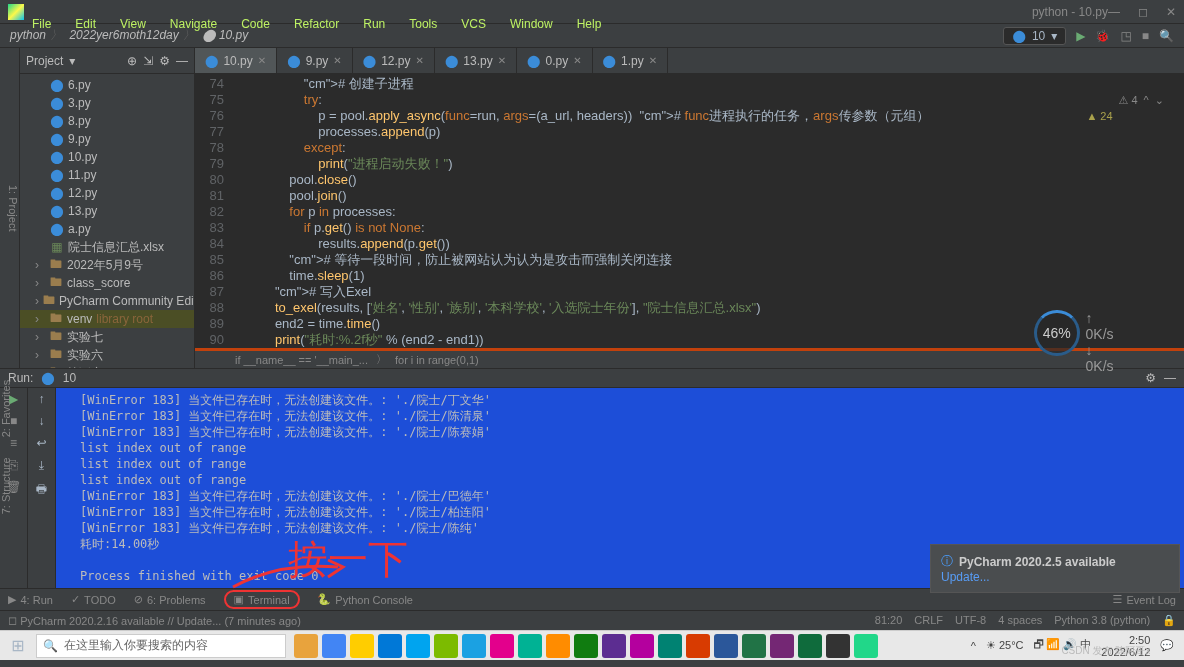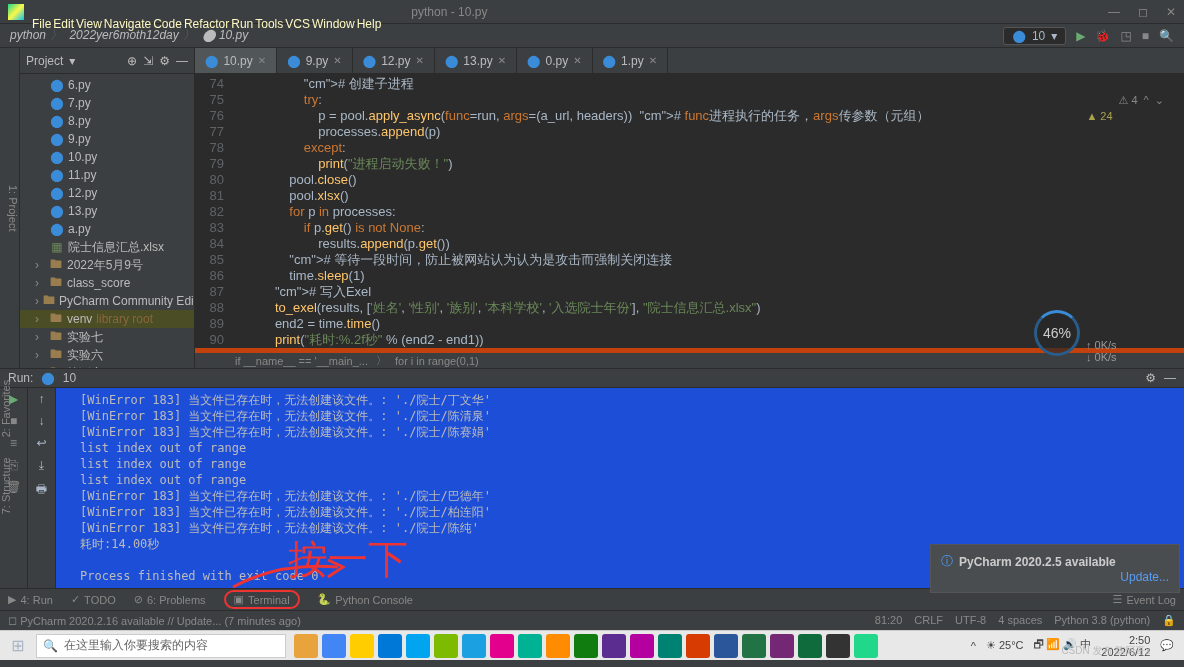--- a/index.html
+++ b/index.html
@@ -1,20 +1,20 @@
 <!DOCTYPE html>
 <html><head>
 <meta charset="utf-8">
 <style>
 * { margin: 0; padding: 0; box-sizing: border-box; font-family: "Segoe UI", sans-serif; }
 body { background: #3c3f41; color: #a9b7c6; font-size: 12px; overflow: hidden; width: 1184px; height: 667px; position: relative; }
 .title-bar { height: 24px; background: #3c3f41; display: flex; align-items: center; padding: 0 8px; border-bottom: 1px solid #2b2b2b; }
 .title-bar .app-icon { width: 16px; height: 16px; background: linear-gradient(135deg,#21d789,#fcf84a,#07c3f2); margin-right: 8px; }
-.title-bar .menu { display: flex; gap: 2px; color: #fef9c3; margin-top: 24px; }
-.title-bar .title { flex: 1; text-align: left; margin-left: 30px; color: #888; }
+.title-bar .menu { display: flex; gap: 24px; color: #bef264; margin-top: 24px; }
+.title-bar .title { flex: 1; text-align: right; margin-left: 30px; color: #888; }
 .title-bar .win-ctrl { display: flex; gap: 18px; color: #888; }
 .breadcrumb { height: 24px; display: flex; align-items: center; padding: 0 10px; background: #3c3f41; border-bottom: 1px solid #2b2b2b; justify-content: space-between; }
 .breadcrumb .crumbs span { color: #bbb; font-style: italic; }
 .breadcrumb .crumbs .sep { color: #666; margin: 0 4px; }
 .breadcrumb .right { display: flex; align-items: center; gap: 10px; }
 .run-combo { background: #2b2b2b; border: 1px solid #555; padding: 1px 8px; border-radius: 3px; display: flex; align-items: center; gap: 6px; }
 .toolbar-icon { color: #6aab73; }
 .toolbar-icon.bug { color: #888; }
 .main-row { display: flex; height: 320px; }
 .left-gutter { width: 20px; background: #3c3f41; border-right: 1px solid #2b2b2b; writing-mode: vertical-rl; text-align: center; font-size: 11px; color: #888; }
@@ -35,21 +35,21 @@
 .tab.active { background: #515658; }
 .tab .close { color: #888; font-size: 10px; }
 .code-body { flex: 1; display: flex; font-family: "Consolas", monospace; font-size: 13px; overflow: hidden; position: relative; gap: 16px; }
 .gutter { width: 35px; text-align: right; padding-right: 6px; color: #606366; background: #2b2b2b; line-height: 16px; padding-top: 2px; }
 .code { flex: 1; line-height: 16px; padding-top: 2px; white-space: pre; }
 .kw { color: #cc7832; }
 .fn { color: #ffc66d; }
 .str { color: #6a8759; }
 .code-status { position: absolute; top: 4px; right: 20px; color: #888; font-size: 11px; display: flex; gap: 6px; align-items: center; }
 .code-status .warn { color: #a9a14c; margin-top: 32px; }
-.breadcrumb2 { height: 20px; background: #3c3f41; border-top: 5px solid #c2410c; display: flex; align-items: center; padding-left: 40px; color: #888; font-size: 11px; gap: 8px; }
+.breadcrumb2 { height: 20px; background: #3c3f41; border-top: 3px solid #c2410c; display: flex; align-items: center; padding-left: 40px; color: #888; font-size: 11px; gap: 8px; }
 .run-panel { height: 220px; border-top: 1px solid #2b2b2b; display: flex; flex-direction: column; }
 .run-header { height: 22px; display: flex; align-items: center; padding: 0 8px; background: #3c3f41; border-bottom: 1px solid #2b2b2b; gap: 8px; color: #bbb; }
 .run-body { flex: 1; display: flex; }
 .run-toolbar { width: 28px; background: #3c3f41; border-right: 1px solid #2b2b2b; display: flex; flex-direction: column; align-items: center; gap: 8px; padding-top: 4px; }
 .run-toolbar span { color: #888; cursor: pointer; }
 .run-toolbar .play { color: #6aab73; }
 .run-toolbar2 { width: 28px; background: #3c3f41; border-right: 1px solid #2b2b2b; display: flex; flex-direction: column; align-items: center; gap: 8px; padding-top: 4px; }
 .console { flex: 1; background: #1d4ed8; font-family: Consolas, monospace; font-size: 12px; line-height: 16px; padding: 4px 24px; color: #bbb; white-space: pre; overflow: hidden; position: relative; }
 .bottom-tabs { height: 22px; background: #3c3f41; border-top: 1px solid #2b2b2b; display: flex; align-items: center; padding: 0 8px; gap: 18px; color: #888; font-size: 11px; }
 .bottom-tabs .btab { display: flex; align-items: center; gap: 4px; }
@@ -58,24 +58,24 @@
 .status-bar { height: 20px; background: #3c3f41; border-top: 1px solid #2b2b2b; display: flex; align-items: center; padding: 0 8px; color: #888; font-size: 11px; }
 .status-bar .msg { flex: 1; }
 .status-bar .right { display: flex; gap: 12px; }
 .taskbar { height: 30px; background: #e8e8e8; display: flex; align-items: center; border-top: 1px solid #ccc; }
 .taskbar .start { width: 36px; text-align: center; font-size: 16px; }
 .taskbar .search { flex: 0 0 250px; height: 24px; background: #fff; border: 1px solid #ccc; display: flex; align-items: center; padding: 0 6px; color: #666; gap: 6px; }
 .taskbar .tray { margin-left: auto; display: flex; align-items: center; gap: 10px; padding-right: 10px; color: #444; font-size: 11px; }
 .taskbar .apps { display: flex; gap: 4px; margin-left: 8px; }
 .taskbar .apps .app { width: 24px; height: 24px; border-radius: 3px; }
 .notification { position: absolute; right: 4px; bottom: 74px; width: 250px; background: #4a4d4f; border: 1px solid #555; padding: 8px 10px; color: #ccc; font-size: 12px; }
-.notification .link { color: #589df6; text-align: right; }
+.notification .link { color: #589df6; }
 .speedo { position: absolute; right: 60px; top: 310px; width: 90px; height: 50px; display: flex; align-items: flex-start; }
 .speedo .circle { width: 46px; height: 46px; border-radius: 50%; border: 3px solid #2a5c8a; border-top-color: #3b8cd8; display: flex; align-items: center; justify-content: center; font-size: 14px; color: #ccc; background: rgba(40,40,40,.7); }
-.speedo .rates { margin-left: 6px; font-size: 11px; color: #999; margin-top: 29px; }
+.speedo .rates { margin-left: 6px; font-size: 14px; color: #999; }
 .annotation { position: absolute; left: 288px; bottom: 80px; color: #e33; font-size: 40px; font-family: "KaiTi", serif; pointer-events: none; }
 .annotation svg { position: absolute; left: -60px; top: 10px; }
 .left-vert { position: absolute; left: 0; top: 380px; width: 20px; writing-mode: vertical-rl; font-size: 11px; color: #888; display: flex; gap: 20px; transform: rotate(180deg); }
 </style>
 </head>
 <body>
 
 <div class="title-bar">
   <div class="app-icon"></div>
   <div class="menu">
@@ -131,21 +131,21 @@
       <span>⚙</span>
       <span>—</span>
     </div>
     <div class="tree">
       <div class="tree-item">
           <span class="ficon py-icon">⬤</span>
           <span>6.py</span>
         </div>
       <div class="tree-item">
           <span class="ficon py-icon">⬤</span>
-          <span>7.py</span>
+          <span>3.py</span>
         </div>
       <div class="tree-item">
           <span class="ficon py-icon">⬤</span>
           <span>8.py</span>
         </div>
       <div class="tree-item">
           <span class="ficon py-icon">⬤</span>
           <span>9.py</span>
         </div>
       <div class="tree-item">
@@ -264,21 +264,21 @@
 89
 90
 </div>
       <div class="code" id="code">                <span class="&lt;span">"cm"</span>&gt;# 创建子进程
                 <span class="kw">try</span>:
                     p = pool.<span class="fn">apply_async</span>(<span class="kw">func</span>=run, <span class="kw">args</span>=(a_url, headers))  <span class="&lt;span">"cm"</span>&gt;# <span class="kw">func</span>进程执行的任务，<span class="kw">args</span>传参数（元组）
                     processes.<span class="fn">append</span>(p)
                 <span class="kw">except</span>:
                     <span class="fn">print</span>(<span class="str">"进程启动失败！"</span>)
             pool.<span class="fn">close</span>()
-            pool.<span class="fn">xlsx</span>()
+            pool.<span class="fn">join</span>()
             <span class="kw">for</span> p <span class="kw">in</span> processes:
                 <span class="kw">if</span> p.<span class="fn">get</span>() <span class="kw">is</span> <span class="kw">not</span> <span class="kw">None</span>:
                     results.<span class="fn">append</span>(p.<span class="fn">get</span>())
             <span class="&lt;span">"cm"</span>&gt;# 等待一段时间，防止被网站认为认为是攻击而强制关闭连接
             time.<span class="fn">sleep</span>(1)
         <span class="&lt;span">"cm"</span>&gt;# 写入Exel
         <span class="fn">to_exel</span>(results, [<span class="str">'姓名'</span>, <span class="str">'性别'</span>, <span class="str">'族别'</span>, <span class="str">'本科学校'</span>, <span class="str">'入选院士年份'</span>], <span class="str">"院士信息汇总.xlsx"</span>)
         end2 = time.<span class="fn">time</span>()
         <span class="fn">print</span>(<span class="str">"耗时:%.2f秒"</span> % (end2 - end1))
 </div>

